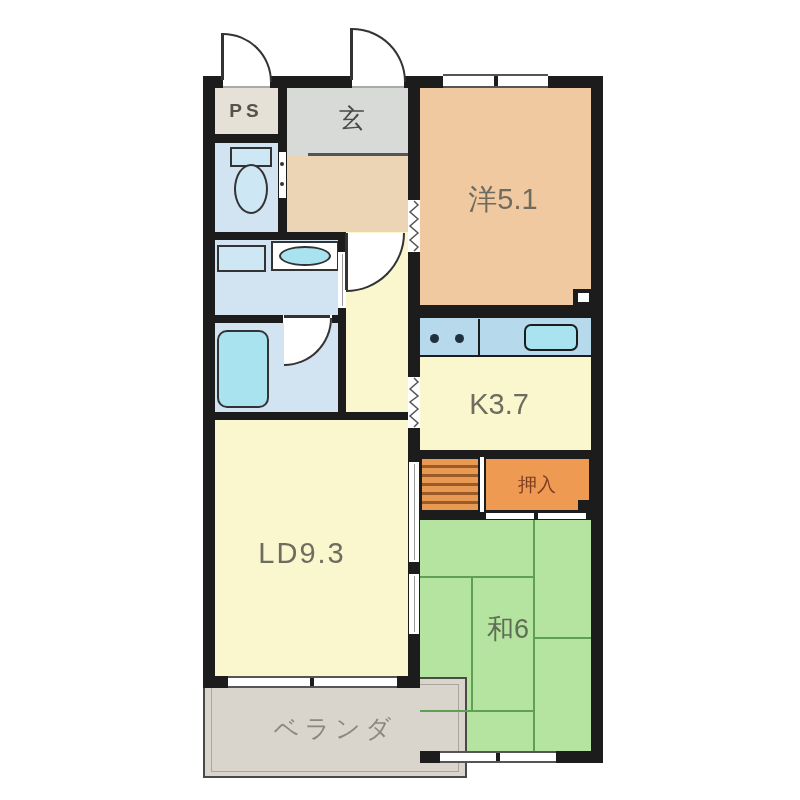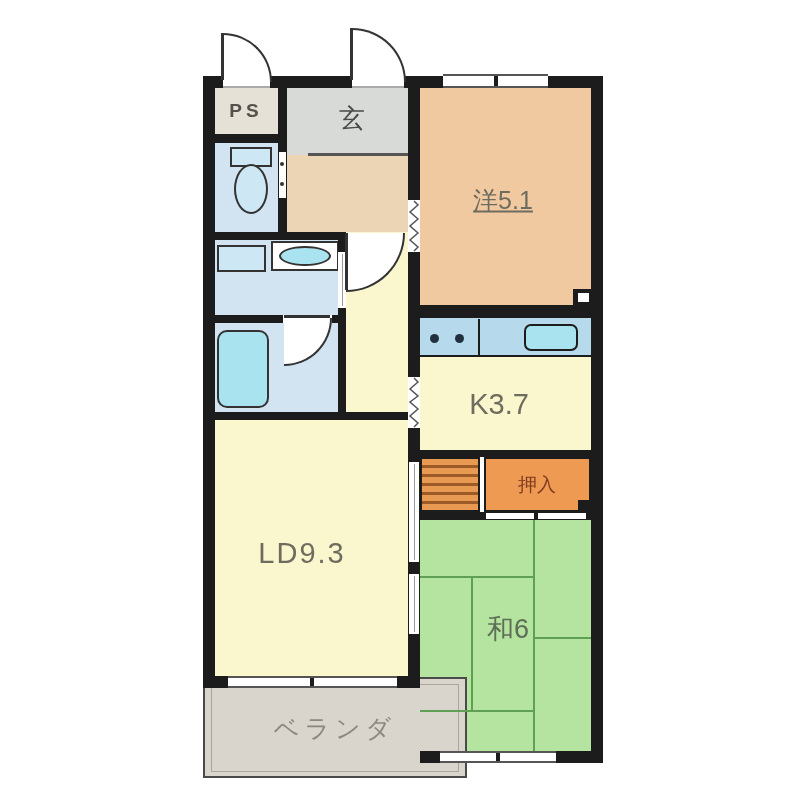--- a/index.html
+++ b/index.html
@@ -131,20 +131,20 @@
   <div class="fix" style="left:271px;top:241px;width:68px;height:30px;background:#ffffff;border:2px solid #333;"></div>
   <div class="fix" style="left:279px;top:246px;width:52px;height:20px;background:#a9e3ef;border:2px solid #333;border-radius:50%;"></div>
   <div class="fix" style="left:217px;top:330px;width:52px;height:78px;background:#a9e3ef;border:2px solid #333;border-radius:10px;"></div>
   <div class="fix" style="left:478px;top:319px;width:2px;height:36px;background:#1c1c1c;"></div>
   <div class="fix" style="left:430px;top:334px;width:9px;height:9px;background:#20303c;border-radius:50%;"></div>
   <div class="fix" style="left:455px;top:334px;width:9px;height:9px;background:#20303c;border-radius:50%;"></div>
   <div class="fix" style="left:524px;top:324px;width:54px;height:27px;background:#a9e3ef;border:2px solid #1c1c1c;border-radius:7px;"></div>
 
   <div class="lbl" style="left:246px;top:111px;font-size:19px;color:#55524c;letter-spacing:4px;">PS</div>
   <div class="lbl" style="left:352px;top:118px;font-size:26px;color:#4a4a48;font-weight:normal;">玄</div>
-  <div class="lbl" style="left:503px;top:200px;font-size:25px;font-weight:normal;text-decoration:underline;">洋5.1</div>
+  <div class="lbl" style="left:503px;top:200px;font-size:29px;font-weight:normal;">洋5.1</div>
   <div class="lbl" style="left:499px;top:404px;font-size:29px;font-weight:normal;">K3.7</div>
   <div class="lbl" style="left:537px;top:485px;font-size:19px;color:#7e3c20;font-weight:normal;">押入</div>
   <div class="lbl" style="left:302px;top:553px;font-size:29px;font-weight:normal;letter-spacing:2px;">LD9.3</div>
   <div class="lbl" style="left:508px;top:629px;font-size:27px;color:#5f6e56;font-weight:normal;">和6</div>
   <div class="lbl" style="left:335px;top:728px;font-size:25px;color:#8b887f;letter-spacing:5px;font-weight:normal;z-index:7;text-align:center;">ベランダ</div>
 
 </div>
 
 </body></html>

